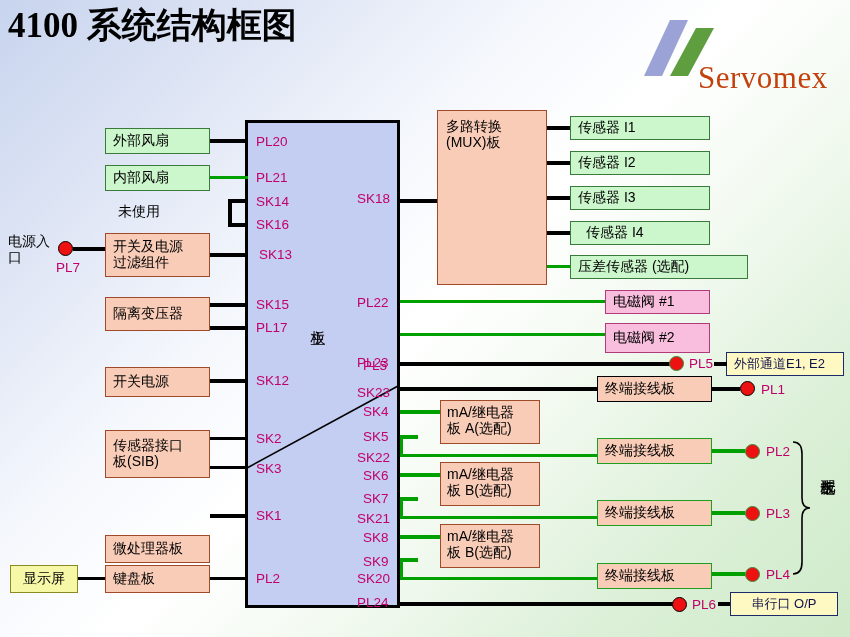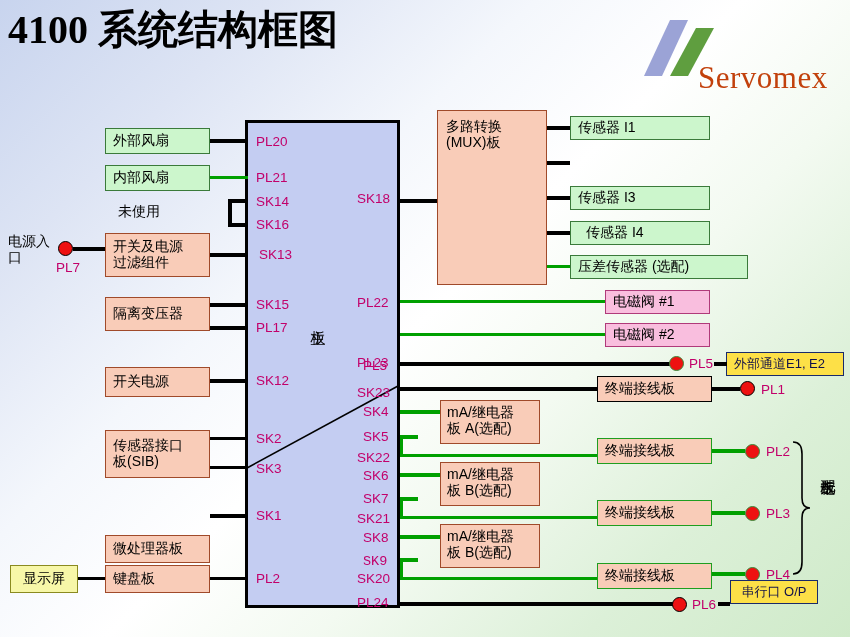--- a/index.html
+++ b/index.html
@@ -8,21 +8,21 @@
     width:850px;height:637px;overflow:hidden;
     font-family:"Liberation Sans","DejaVu Sans",sans-serif;
     background:linear-gradient(135deg,#c8d4ee 0%,#dde4f4 18%,#f4f7fc 36%,#ffffff 50%,#f3faf1 64%,#dcf0d8 82%,#cfeac9 100%);
   }
   #stage{position:relative;width:850px;height:637px;}
 
   
   .title{
     position:absolute;left:8px;top:2px;
     font-family:"Liberation Serif","DejaVu Serif",serif;
-    font-size:40px;font-weight:bold;color:#000;
+    font-size:35px;font-weight:bold;color:#000;
     letter-spacing:0px;white-space:nowrap;
   }
 
   
   .logo{position:absolute;left:636px;top:14px;width:212px;height:80px;}
   .logo-word{
     position:absolute;left:62px;top:46px;
     font-family:"Liberation Serif","DejaVu Serif",serif;
     font-size:31px;color:#c2410c;letter-spacing:0.5px;white-space:nowrap;
   }
@@ -37,21 +37,21 @@
   }
   .box.center{justify-content:center;text-align:center;}
   .box.pad{padding-left:7px;}
 
   .green   {background:#ccf6cc;border-color:#3a7a3a;}
   .peach   {background:#f9ccb8;border-color:#a04a2a;}
   .peach-g {background:#f9ccb8;border-color:#1f9e1f;}
   .peach-k {background:#f9ccb8;border-color:#000;}
   .pink    {background:#f9bede;border-color:#b03a7a;}
   .yellow  {background:#f7f7a8;border-color:#8a8a20;}
-  .blue    {background:#fde047;border-color:#1a2a6a;color:#12124a;}
+  .blue    {background:#fef9c3;border-color:#1a2a6a;color:#12124a;}
   .mainbd  {background:#c4cdf2;border:3px solid #000;}
 
   
   .ln{position:absolute;background:#000;}
   .lng{position:absolute;background:#00a000;}
 
   
   .port{
     position:absolute;font-size:13.5px;color:#c2006a;
     white-space:nowrap;font-family:"Liberation Sans",sans-serif;
@@ -153,41 +153,42 @@
   <div class="port" style="left:357px;top:327px;margin-top:28px;">PL23</div>
   <div class="port" style="left:363px;top:358px;">PL5</div>
   <div class="port" style="left:357px;top:385px;">SK23</div>
   <div class="port" style="left:363px;top:404px;">SK4</div>
   <div class="port" style="left:363px;top:429px;">SK5</div>
   <div class="port" style="left:357px;top:450px;text-align:center;">SK22</div>
   <div class="port" style="left:363px;top:468px;">SK6</div>
   <div class="port" style="left:363px;top:491px;">SK7</div>
   <div class="port" style="left:357px;top:511px;">SK21</div>
   <div class="port" style="left:363px;top:530px;">SK8</div>
-  <div class="port" style="left:363px;top:554px;font-family:Liberation Mono, monospace;">SK9</div>
+  <div class="port" style="left:363px;top:554px;">SK9</div>
   <div class="port" style="left:357px;top:571px;">SK20</div>
   <div class="port" style="left:357px;top:595px;">PL24</div>
 
   <div class="box peach" style="left:437px;top:110px;width:110px;height:175px;align-items:flex-start;padding:8px 0 0 8px;">多路转换
 (MUX)板</div>
   <div class="ln" style="left:400px;top:199px;width:37px;height:4px;"></div>
 
   <div class="box green pad" style="left:570px;top:116px;width:140px;height:24px;">传感器 I1</div>
+  <div class="box green pad" style="left:570px;top:151px;width:140px;height:24px;">传感器 I2</div>
   <div class="box green pad" style="left:570px;top:186px;width:140px;height:24px;">传感器 I3</div>
   <div class="box green pad" style="left:570px;top:221px;width:140px;height:24px;padding-left:15px;">传感器 I4</div>
   <div class="box green pad" style="left:570px;top:255px;width:178px;height:24px;">压差传感器 (选配)</div>
 
   <div class="ln" style="left:547px;top:126px;width:23px;height:4px;"></div>
   <div class="ln" style="left:547px;top:161px;width:23px;height:4px;"></div>
   <div class="ln" style="left:547px;top:196px;width:23px;height:4px;"></div>
   <div class="ln" style="left:547px;top:231px;width:23px;height:4px;"></div>
   <div class="lng" style="left:547px;top:265px;width:23px;height:3px;"></div>
 
   <div class="box pink pad" style="left:605px;top:290px;width:105px;height:24px;">电磁阀 #1</div>
-  <div class="box pink pad" style="left:605px;top:323px;width:105px;height:24px;">电磁阀 #2</div>
+  <div class="box pink pad" style="left:605px;top:323px;width:105px;height:30px;">电磁阀 #2</div>
   <div class="lng" style="left:400px;top:300px;width:205px;height:3px;"></div>
   <div class="lng" style="left:400px;top:333px;width:205px;height:3px;"></div>
 
   <div class="box blue pad" style="left:726px;top:352px;width:118px;height:24px;font-size:13px;">外部通道E1, E2</div>
   <div class="ln" style="left:400px;top:362px;width:272px;height:4px;"></div>
   <div class="dot" style="left:669px;top:356px;"></div>
   <div class="port" style="left:689px;top:356px;">PL5</div>
   <div class="ln" style="left:714px;top:362px;width:13px;height:4px;"></div>
 
   <div class="box peach-k pad" style="left:597px;top:376px;width:115px;height:26px;">终端接线板</div>
@@ -229,20 +230,20 @@
   <div class="box peach-g pad" style="left:597px;top:563px;width:115px;height:26px;">终端接线板</div>
   <div class="lng" style="left:400px;top:577px;width:197px;height:3px;"></div>
   <div class="lng" style="left:712px;top:572px;width:33px;height:4px;"></div>
   <div class="dot" style="left:745px;top:567px;"></div>
   <div class="port" style="left:766px;top:567px;">PL4</div>
 
   <div class="ln" style="left:400px;top:602px;width:280px;height:4px;"></div>
   <div class="dot k" style="left:672px;top:597px;"></div>
   <div class="port" style="left:692px;top:597px;">PL6</div>
   <div class="ln" style="left:718px;top:602px;width:12px;height:4px;"></div>
-  <div class="box blue center" style="left:730px;top:580px;width:88px;height:24px;font-size:13px;">串行口 O/P</div>
+  <div class="box blue center" style="left:730px;top:592px;width:108px;height:24px;font-size:13px;">串行口 O/P</div>
 
   <svg class="brace" style="left:790px;top:438px;width:24px;height:140px;">
     <path d="M3,4 Q12,4 12,16 L12,60 Q12,70 20,70 Q12,70 12,80 L12,124 Q12,136 3,136" fill="none" stroke="#000" stroke-width="1.6"></path>
   </svg>
   <div class="vert" style="left:818px;top:468px;">选配板卡</div>
 
 </div>
 
 </body></html>

